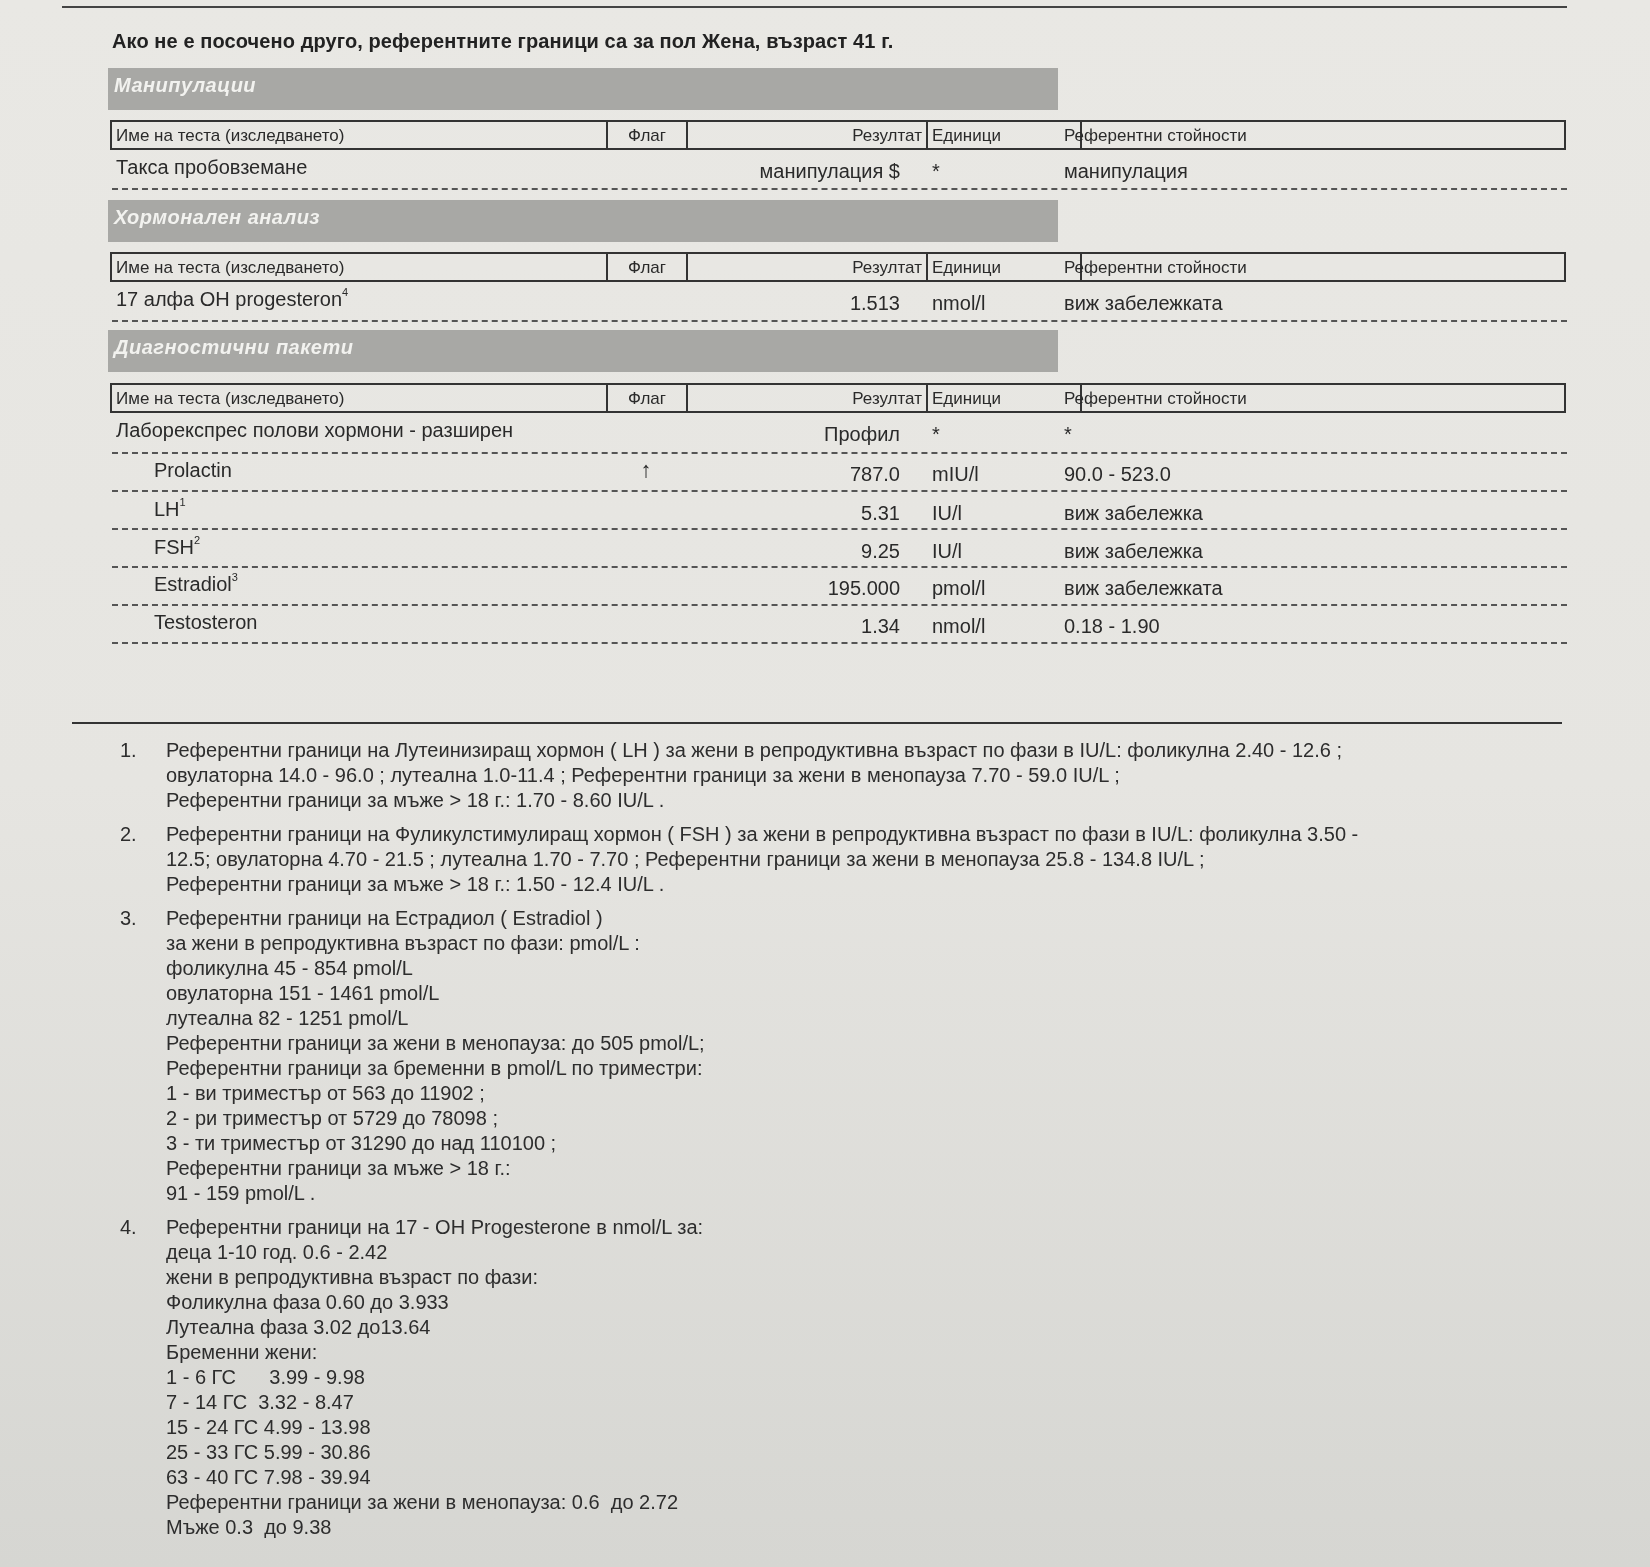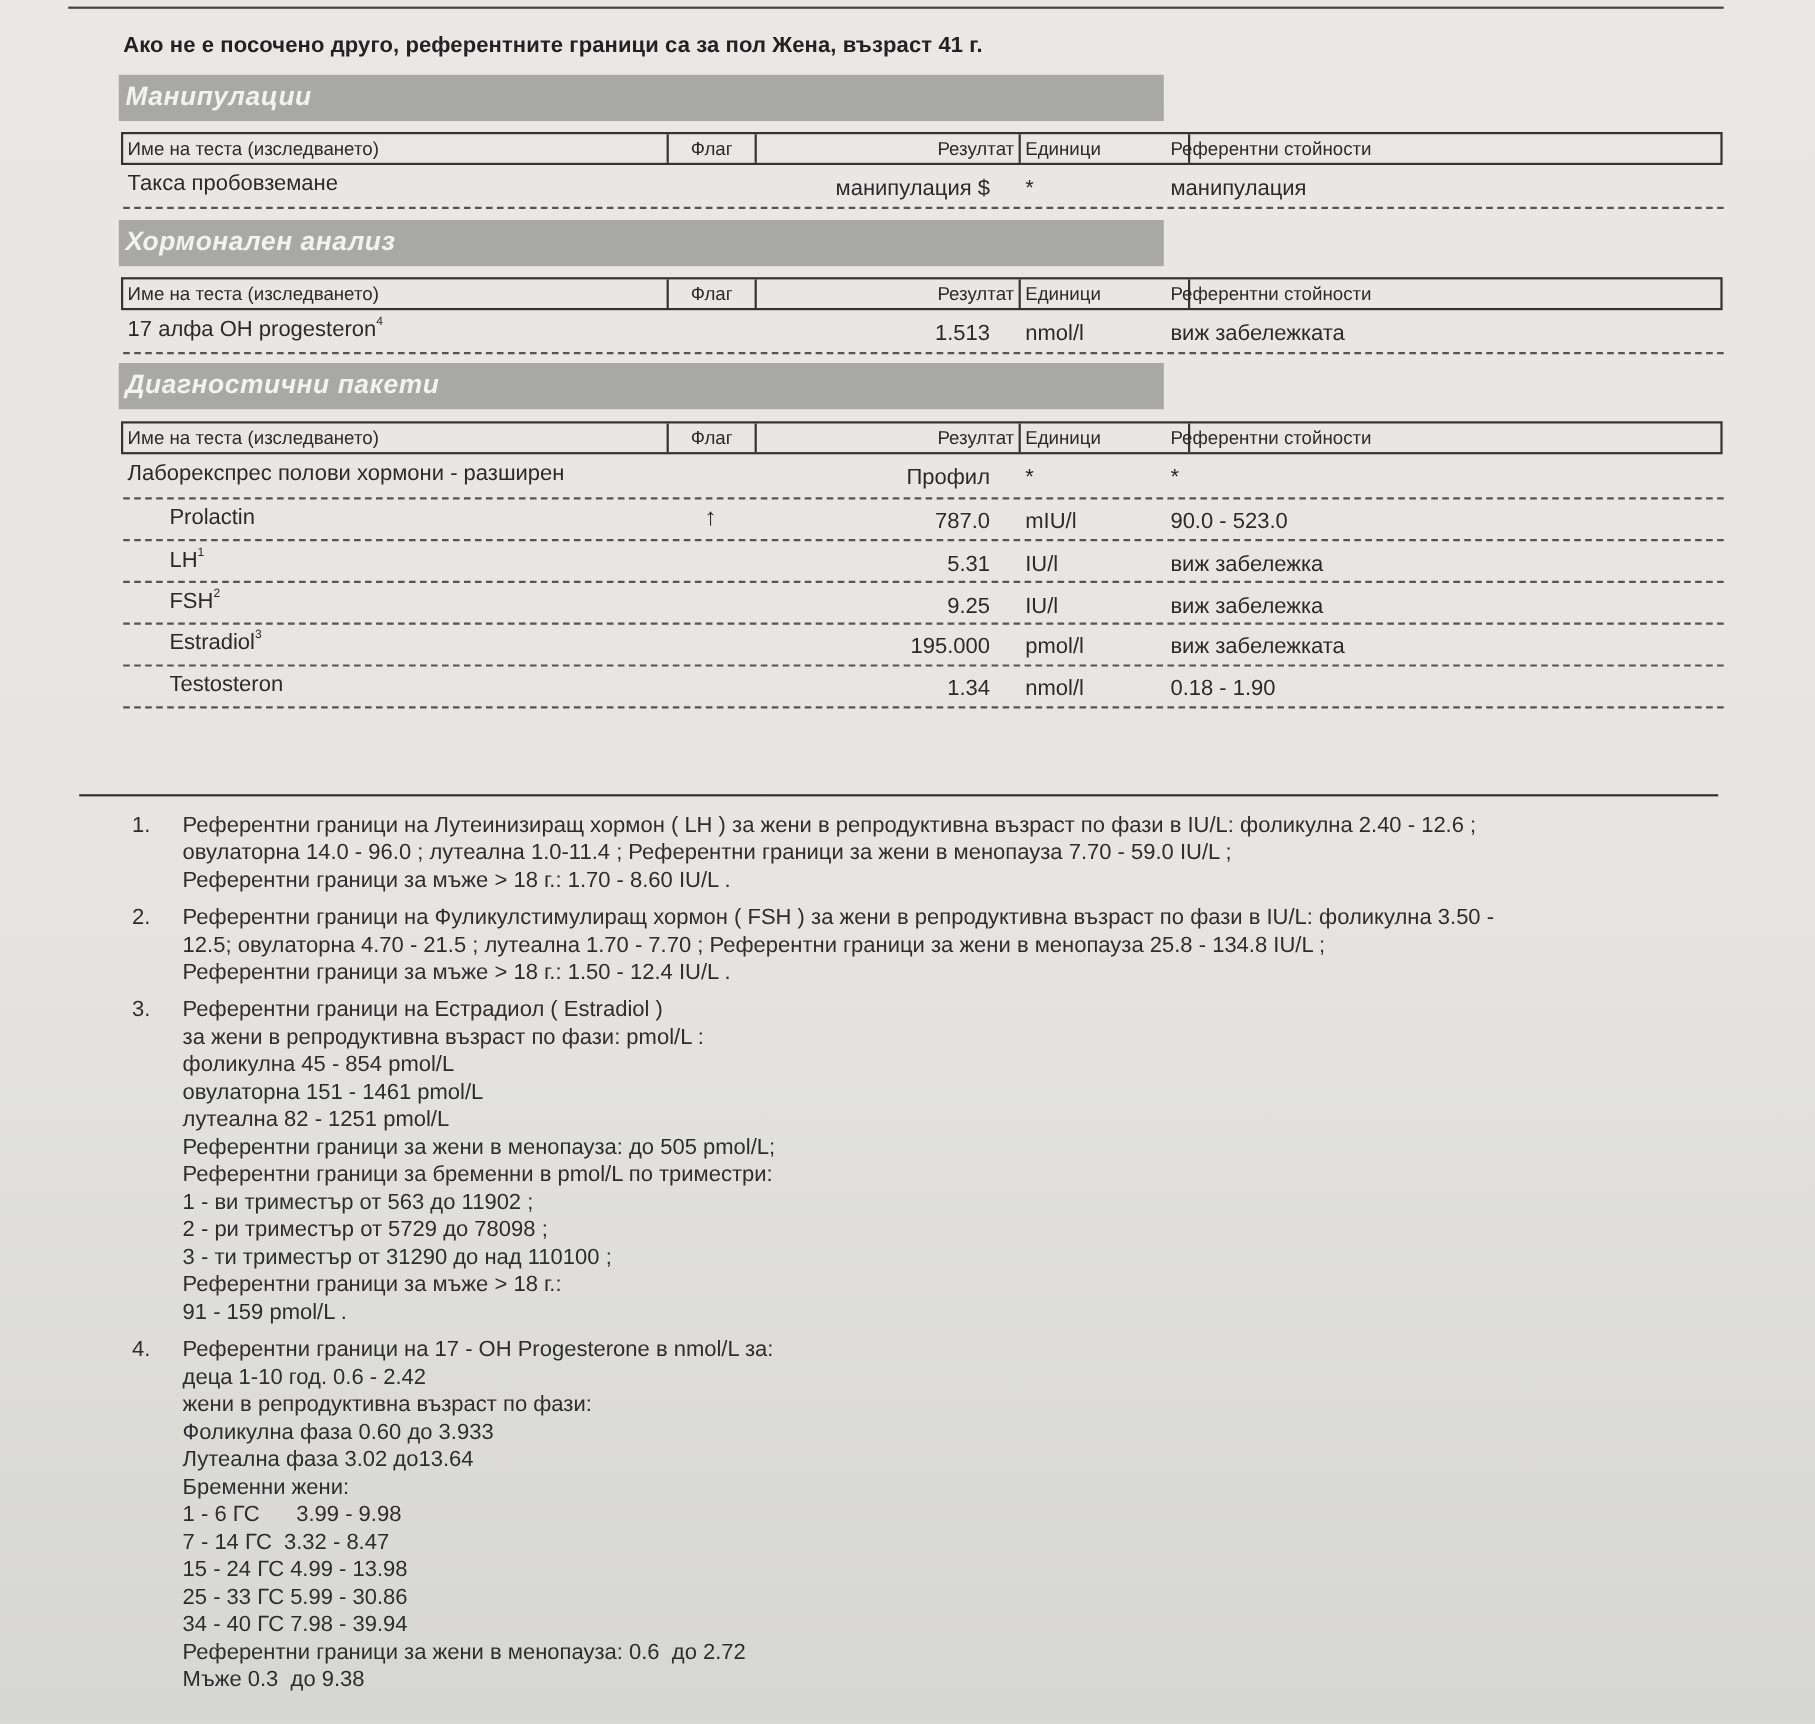--- a/index.html
+++ b/index.html
@@ -16,21 +16,21 @@
   }
   .top-rule { position:absolute; left:62px; top:6px; width:1505px; height:2px; background:#444; }
   .intro { position:absolute; left:112px; top:30px; font-size:20px; font-weight:bold; color:#222; letter-spacing:0.1px; }
   .section-bar {
     position:absolute; left:108px; width:950px; height:42px;
     background:#a8a8a5;
   }
   .section-bar span {
     position:absolute; left:6px; top:6px;
     font-family:"Liberation Sans", sans-serif; font-weight:bold; font-style:italic;
-    font-size:24px; color:#f2f2ef; letter-spacing:0.5px;
+    font-size:20px; color:#f2f2ef; letter-spacing:0.5px;
   }
   .thead {
     position:absolute; left:110px; width:1456px; height:30px;
     border:2px solid #333; box-sizing:border-box;
     font-size:17px;
   }
   .thead .c { position:absolute; top:0; height:26px; line-height:28px; border-right:2px solid #333; box-sizing:border-box; }
   .thead .c-name { left:0; width:496px; padding-left:4px; }
   .thead .c-flag { left:496px; width:80px; text-align:center; }
   .thead .c-res  { left:576px; width:240px; text-align:right; padding-right:4px; }
@@ -200,19 +200,19 @@
         <div class="line">Референтни граници на 17 - OH Progesterone  в nmol/L за:</div>
         <div class="line">деца 1-10 год. 0.6 - 2.42</div>
         <div class="line">жени в репродуктивна възраст по фази:</div>
         <div class="line">Фоликулна фаза 0.60 до 3.933</div>
         <div class="line">Лутеална фаза 3.02 до13.64</div>
         <div class="line">Бременни жени:</div>
         <div class="line" style="white-space:pre;">1 - 6 ГС      3.99 - 9.98</div>
         <div class="line" style="white-space:pre;">7 - 14 ГС  3.32 - 8.47</div>
         <div class="line">15 - 24 ГС 4.99 - 13.98</div>
         <div class="line">25 - 33 ГС 5.99 - 30.86</div>
-        <div class="line">34 - 40 ГС 7.98 - 39.94</div>
+        <div class="line">63 - 40 ГС 7.98 - 39.94</div>
         <div class="line" style="white-space:pre;">Референтни граници за жени в менопауза: 0.6  до 2.72</div>
         <div class="line" style="white-space:pre;">Мъже 0.3  до 9.38</div>
       </div>
     </div>
   </div>
 </div>
 
 </body></html>

